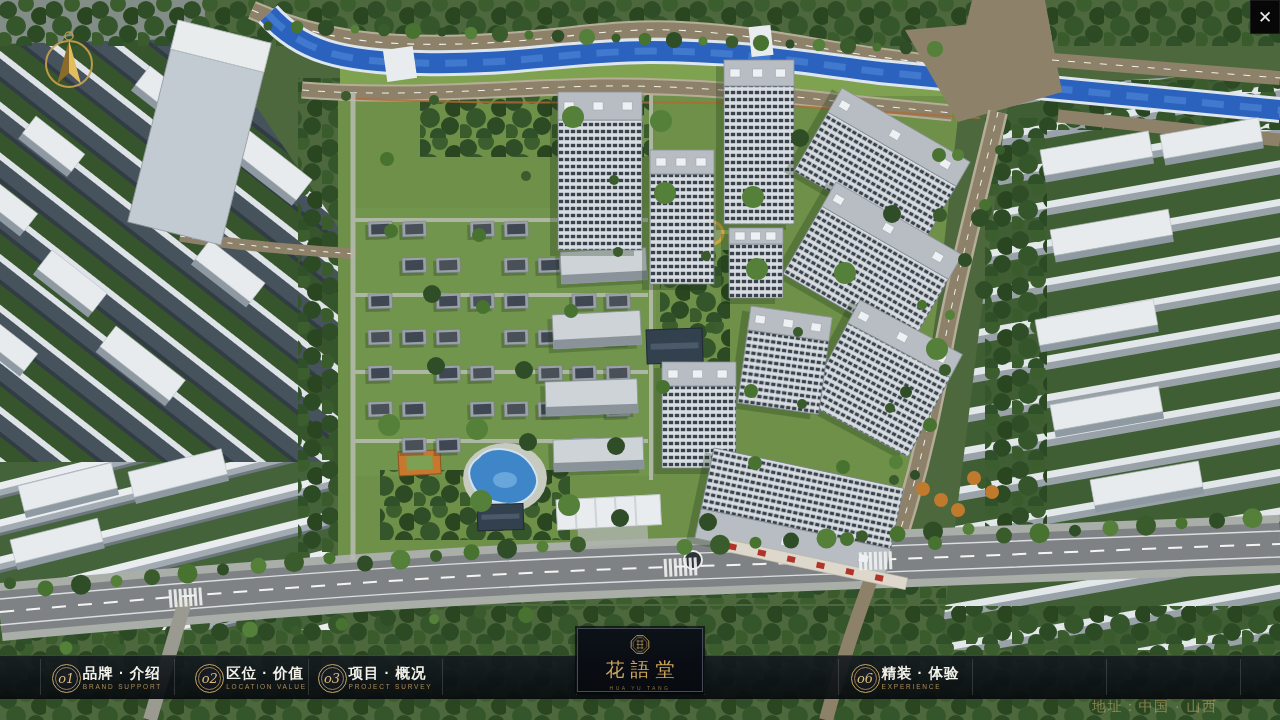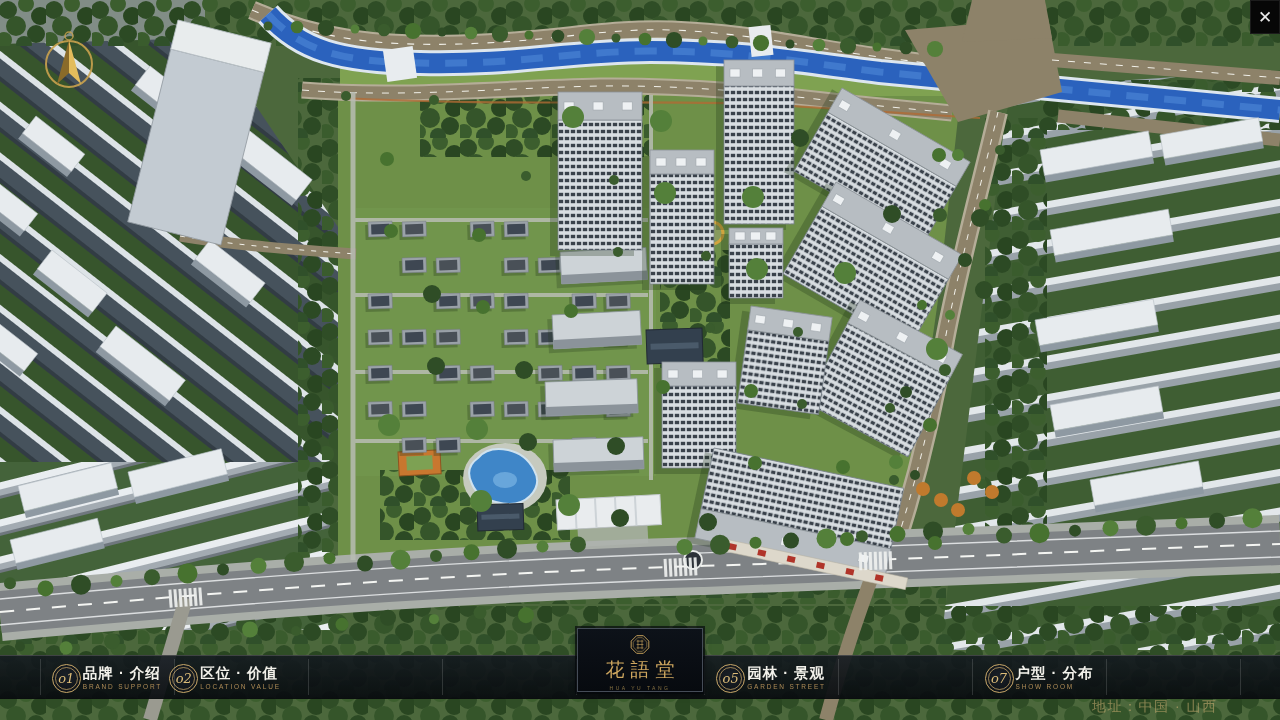--- a/index.html
+++ b/index.html
@@ -754,48 +754,48 @@
     <div class="menu-item" style="left:40px">
       <div class="badge">
           <div class="inner"></div>
           <div class="num">o1</div>
         </div>
       <div class="mi-text">
           <div class="mi-title">品牌 · 介绍</div>
       <div class="mi-sub">BRAND SUPPORT</div>
         </div>
     </div>
-    <div class="menu-item" style="left:158px">
+    <div class="menu-item" style="left:184px">
       <div class="badge">
           <div class="inner"></div>
           <div class="num">o2</div>
         </div>
       <div class="mi-text">
           <div class="mi-title">区位 · 价值</div>
       <div class="mi-sub">LOCATION VALUE</div>
         </div>
     </div>
-    <div class="menu-item" style="left:704px">
+    <div class="menu-item" style="left:308px">
       <div class="badge">
           <div class="inner"></div>
-          <div class="num">o5</div>
+          <div class="num">o3</div>
         </div>
       <div class="mi-text">
-          <div class="mi-title">园林 · 景观</div>
-      <div class="mi-sub">GARDEN STREET</div>
+          <div class="mi-title">项目 · 概况</div>
+      <div class="mi-sub">PROJECT SURVEY</div>
         </div>
     </div>
-    <div class="menu-item" style="left:972px">
+    <div class="menu-item" style="left:838px">
       <div class="badge">
           <div class="inner"></div>
-          <div class="num">o7</div>
+          <div class="num">o6</div>
         </div>
       <div class="mi-text">
-          <div class="mi-title">户型 · 分布</div>
-      <div class="mi-sub">SHOW ROOM</div>
+          <div class="mi-title">精装 · 体验</div>
+      <div class="mi-sub">EXPERIENCE</div>
         </div>
     </div>
   <span class="divider" style="left: 40px;"></span>
       <span class="divider" style="left: 174px;"></span>
       <span class="divider" style="left: 308px;"></span>
       <span class="divider" style="left: 442px;"></span>
       <span class="divider" style="left: 576px;"></span>
       <span class="divider" style="left: 704px;"></span>
       <span class="divider" style="left: 838px;"></span>
       <span class="divider" style="left: 972px;"></span>

